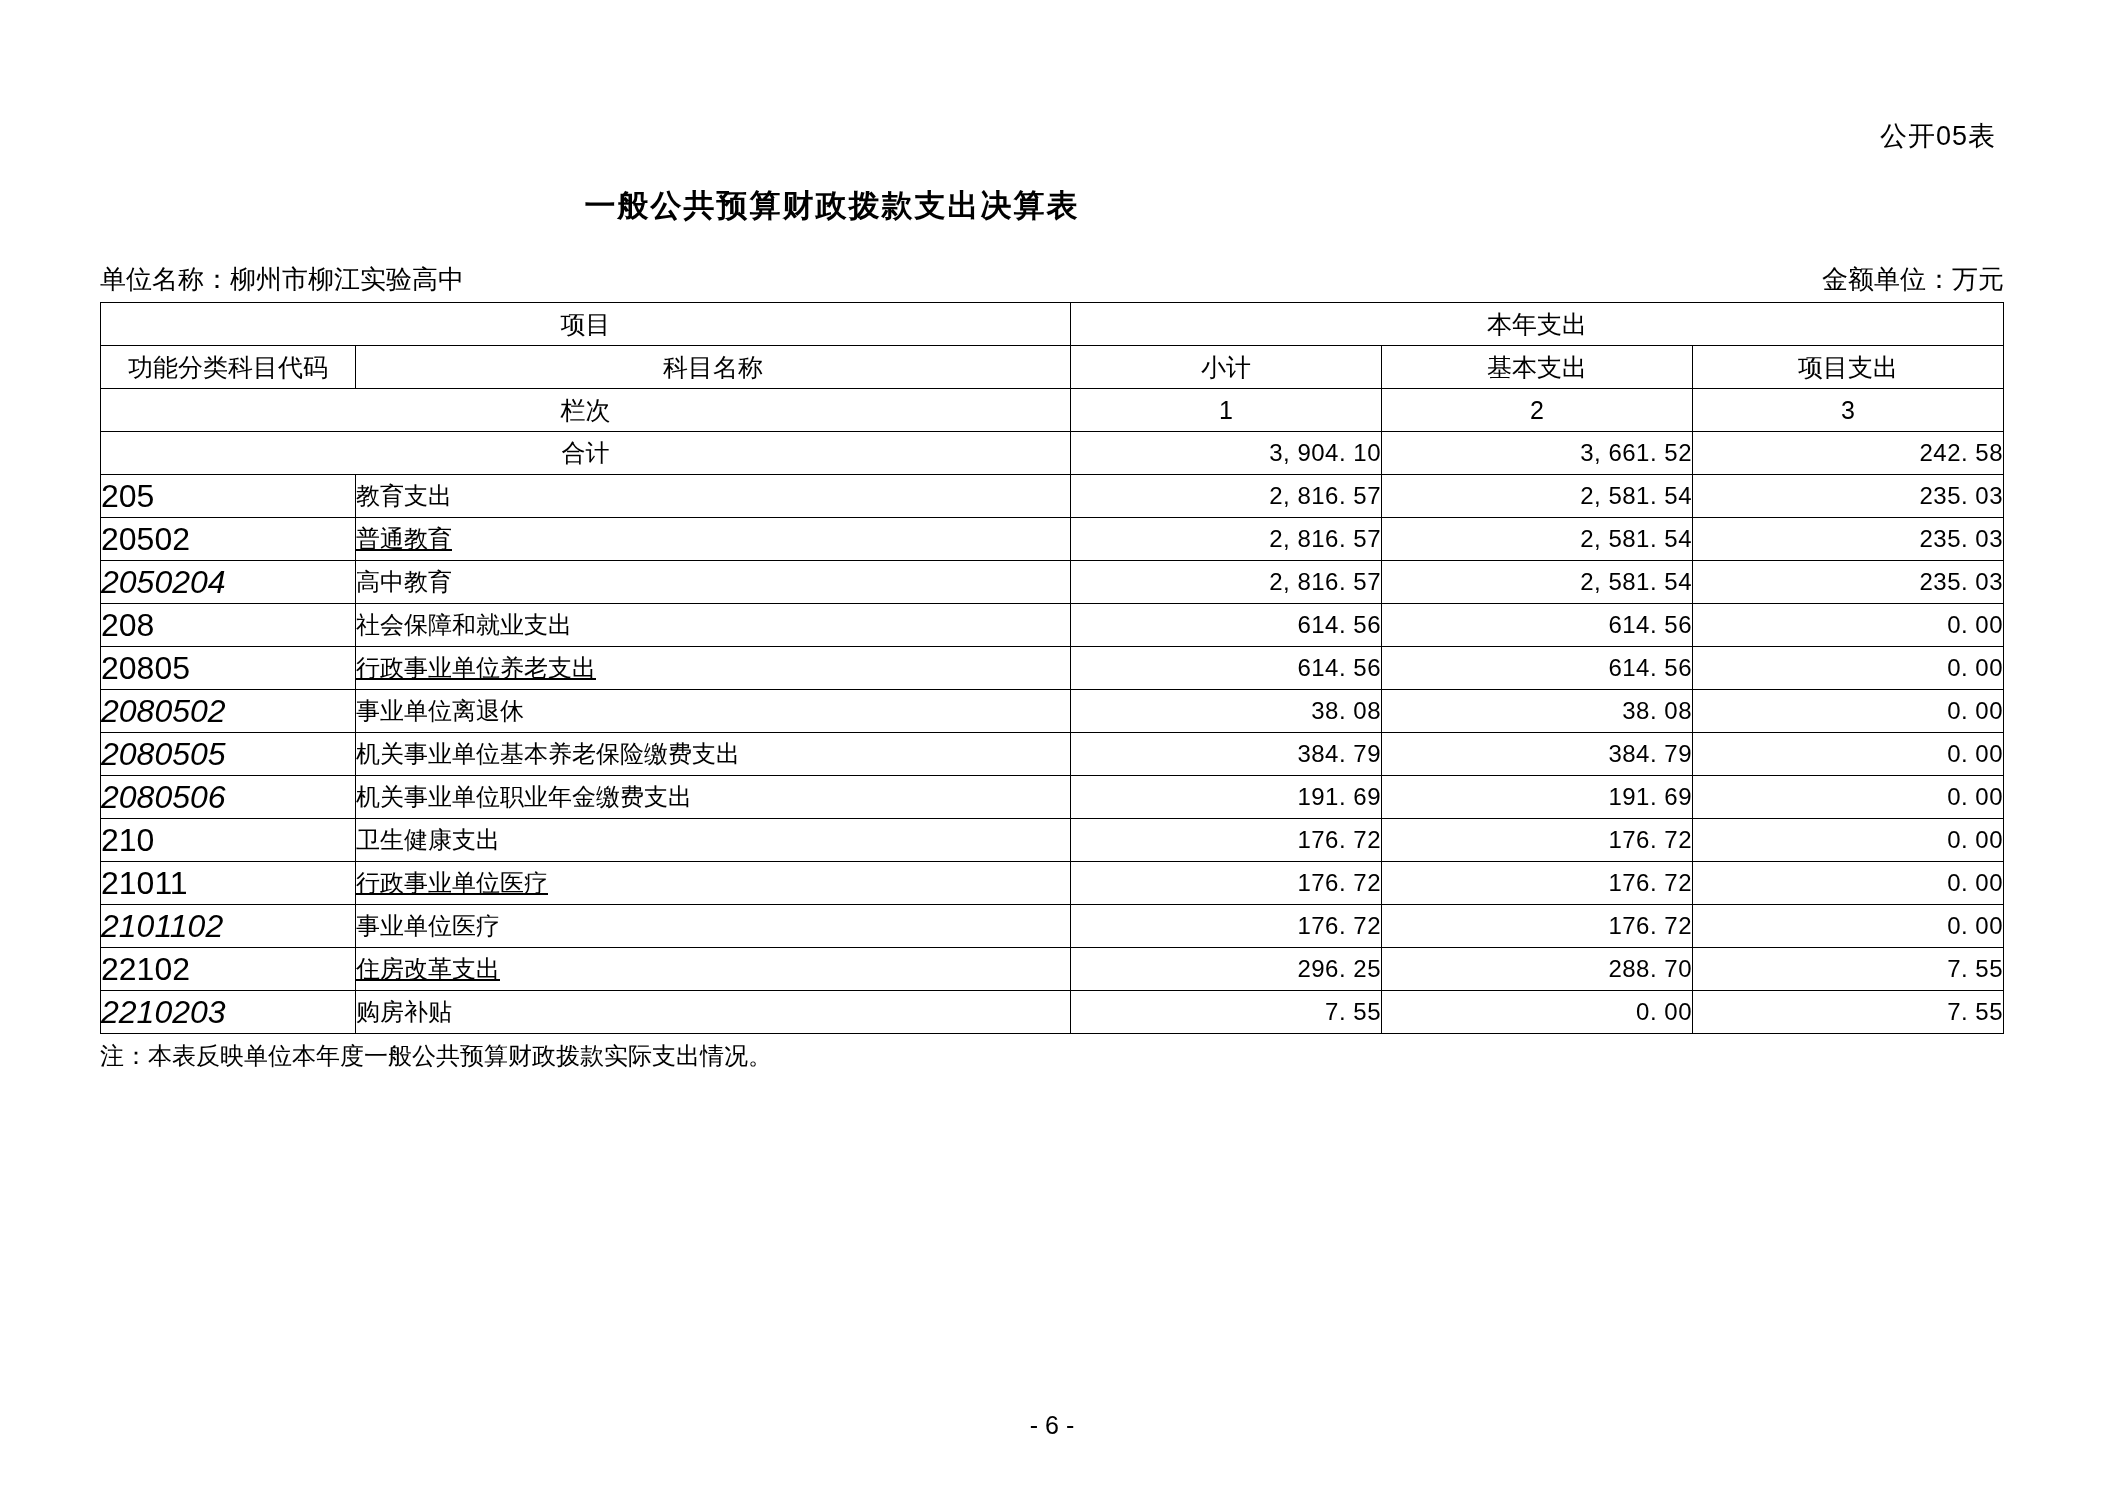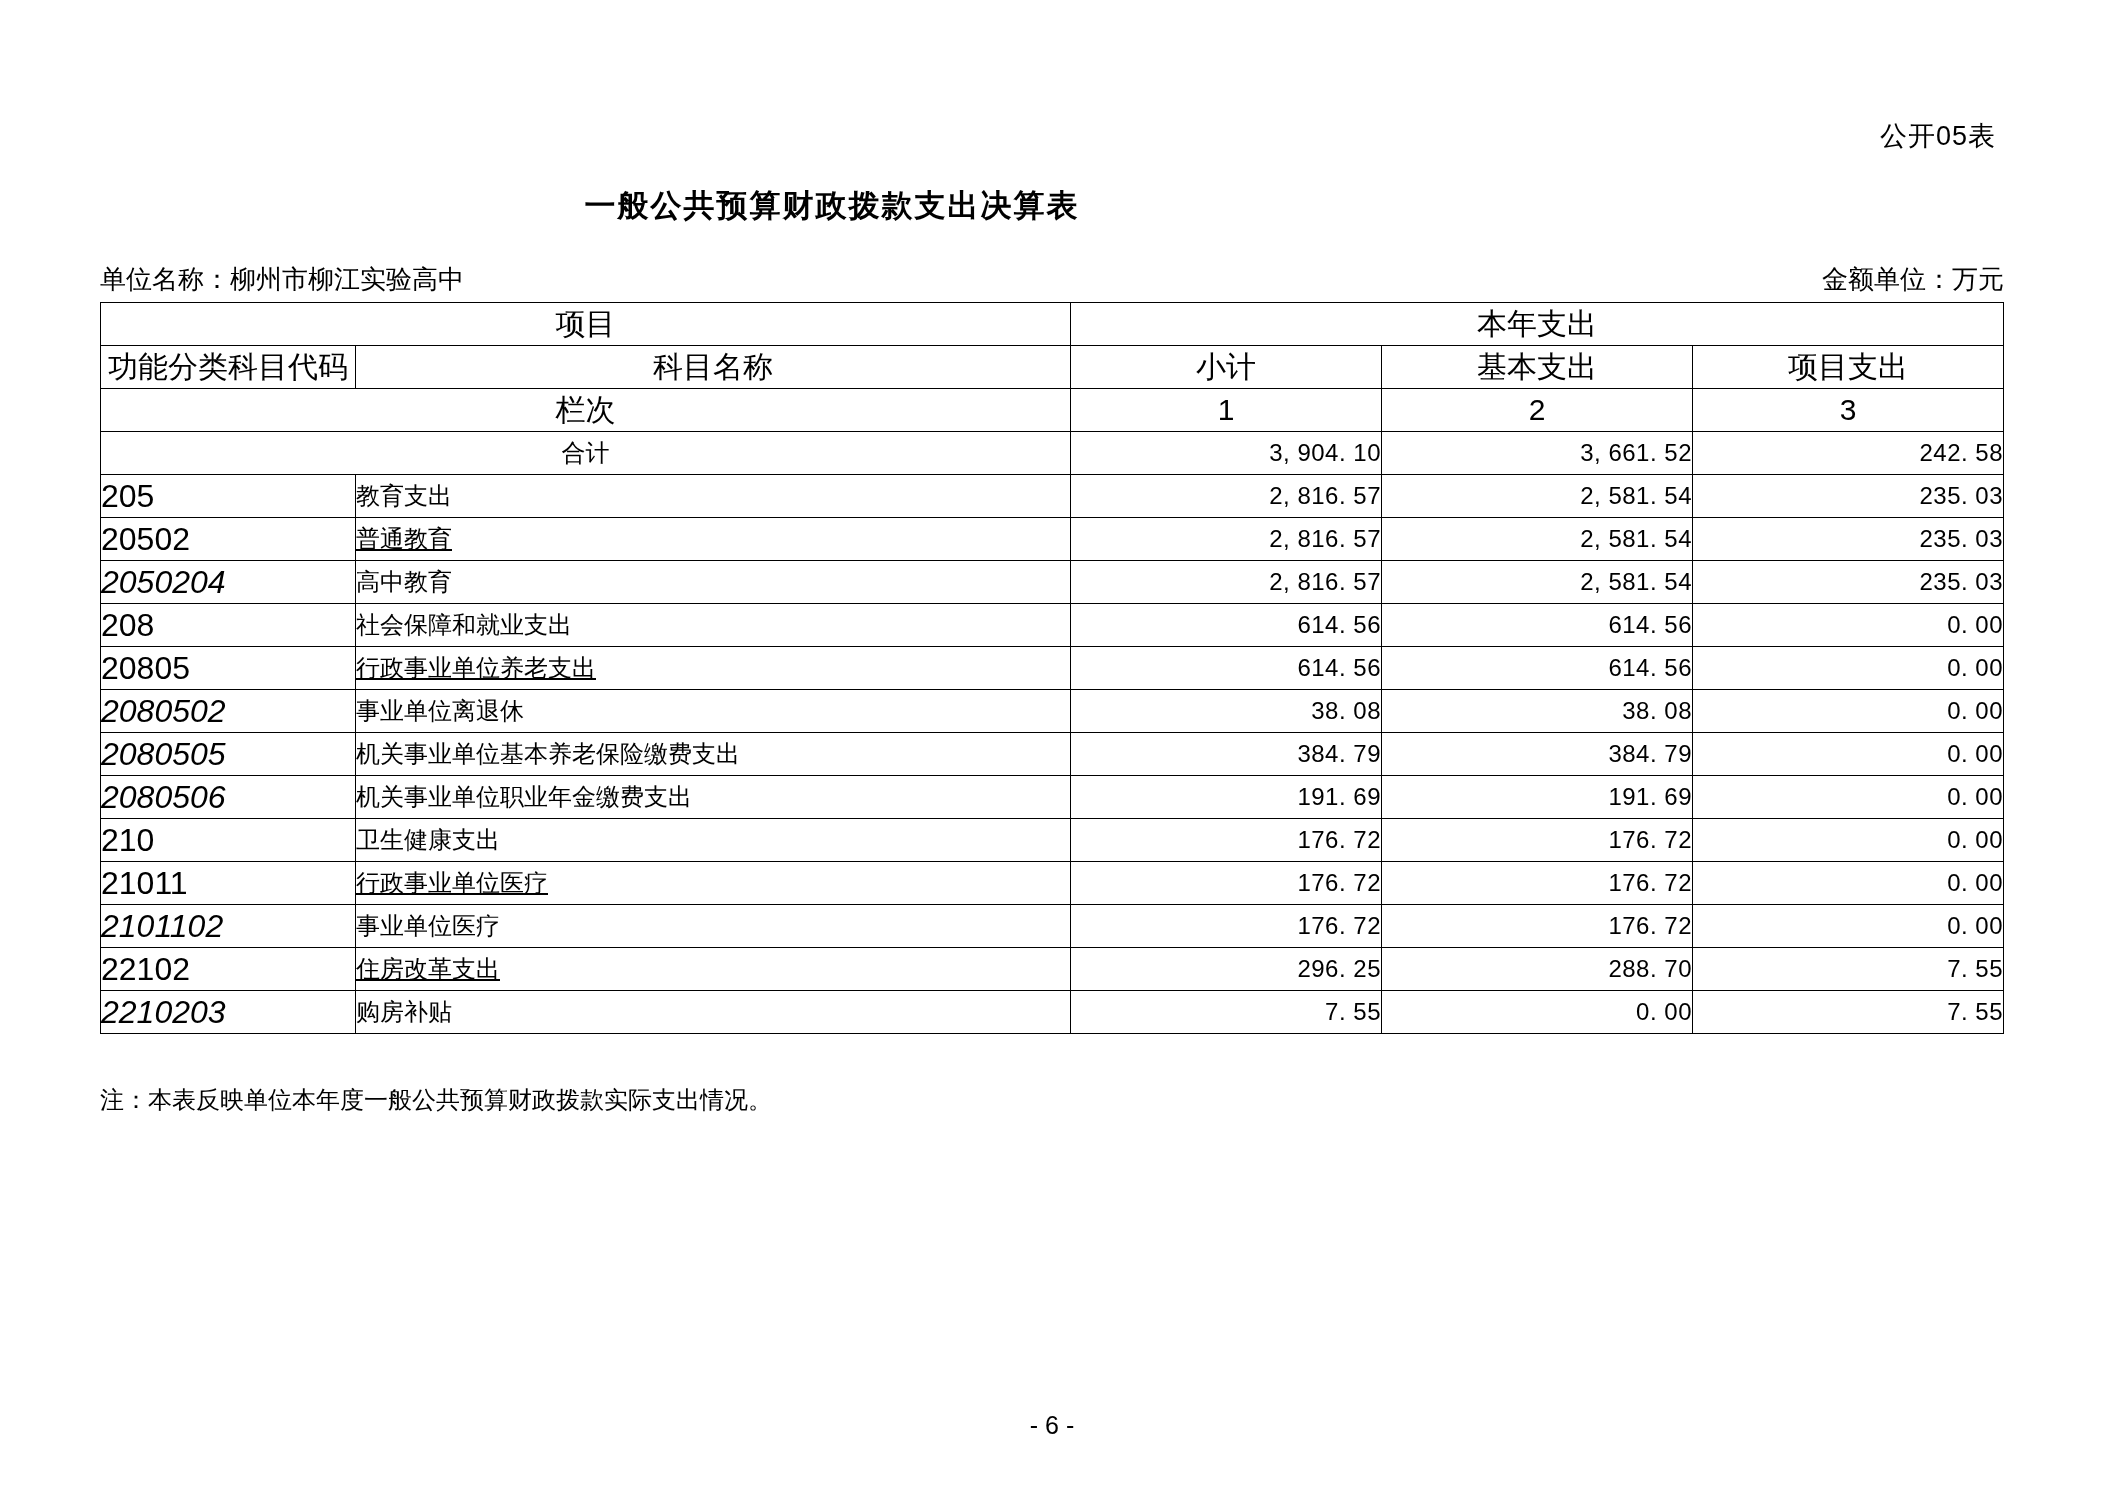--- a/index.html
+++ b/index.html
@@ -63,21 +63,21 @@
     height: 42px;
     font-weight: normal;
     vertical-align: middle;
   }
   .c-code { width: 255px; }
   .c-name { width: 715px; }
   .c-num  { width: 311px; }
 
   .hdr-center {
     text-align: center;
-    font-size: 30px;
+    font-size: 25px;
   }
   .cell-code {
     text-align: left;
     font-size: 32px;
   }
   .cell-name {
     text-align: left;
     font-size: 24px;
   }
   .cell-num {
@@ -96,21 +96,20 @@
   .lvl3 { padding-left: 70px; font-style: italic; }
   .nm1 { padding-left: 92px; }
   .nm2 { padding-left: 118px; text-decoration: underline; }
   .nm3 { padding-left: 144px; }
 
   .note {
     position: absolute;
     left: 100px;
     top: 1040px;
     font-size: 24px;
-    margin-top: 44px;
   }
   .page-num {
     position: absolute;
     bottom: 48px;
     left: 0;
     width: 2104px;
     text-align: center;
     font-size: 25px;
   }
 </style>

